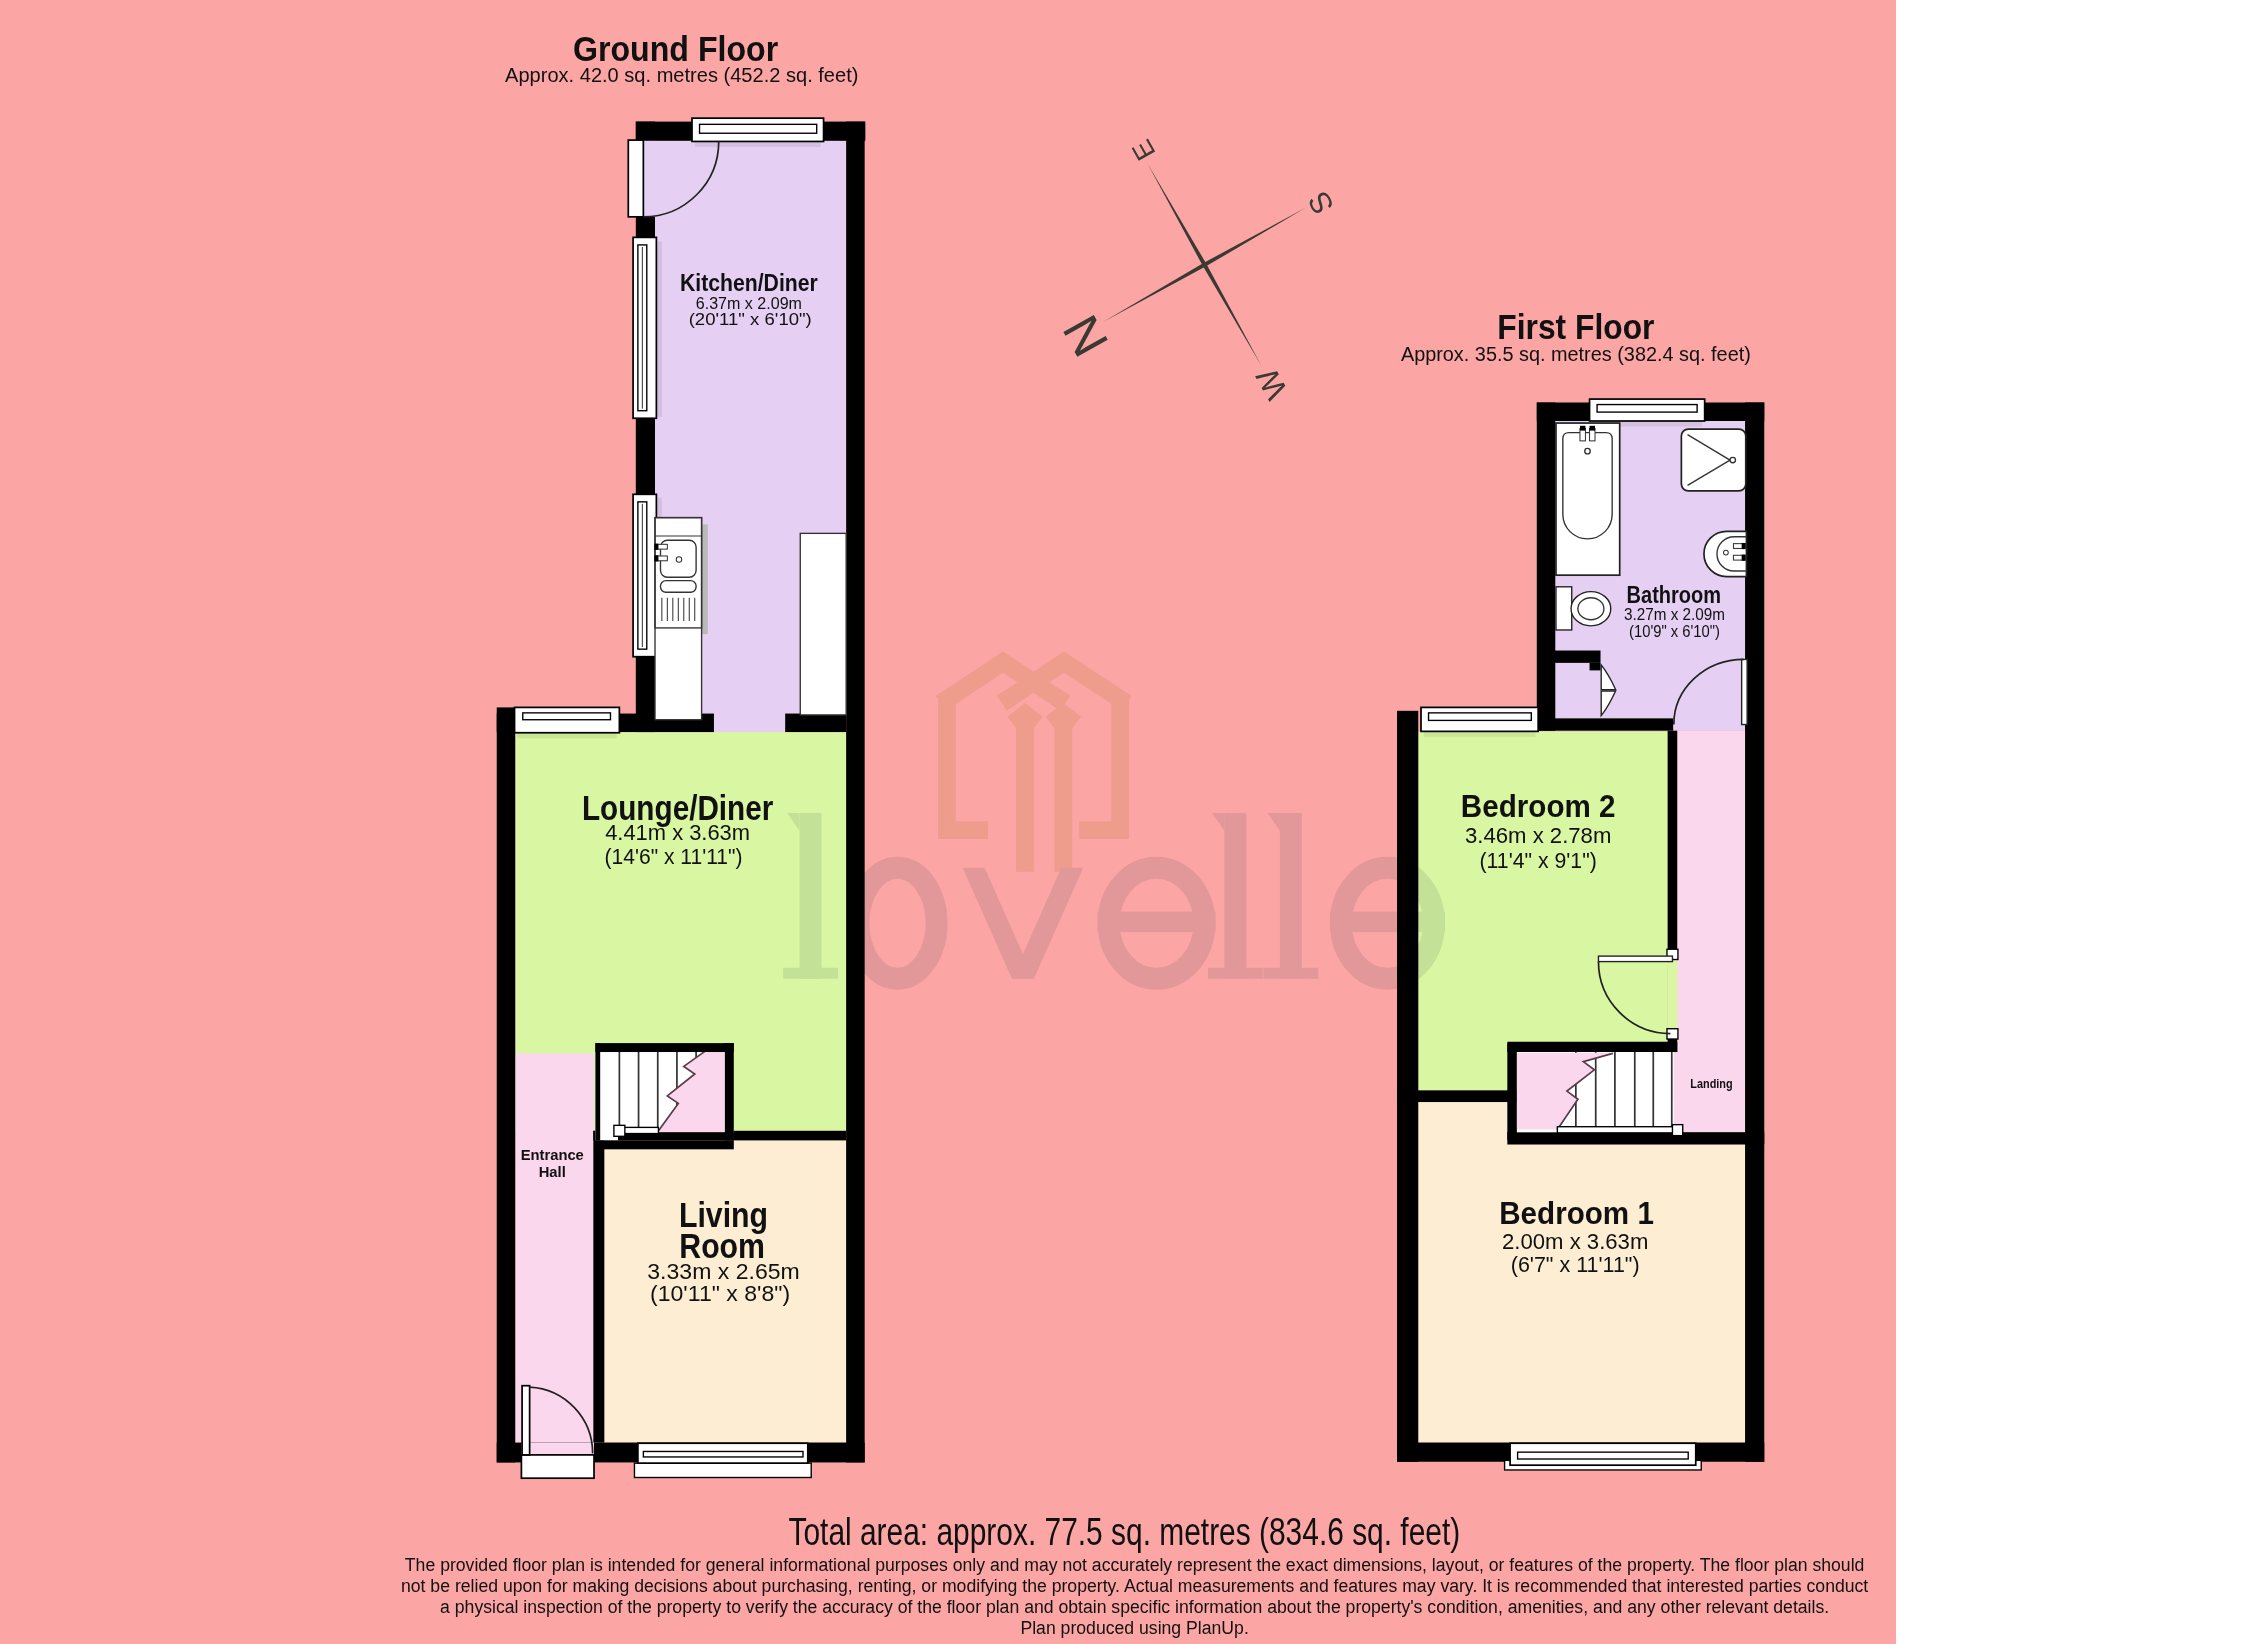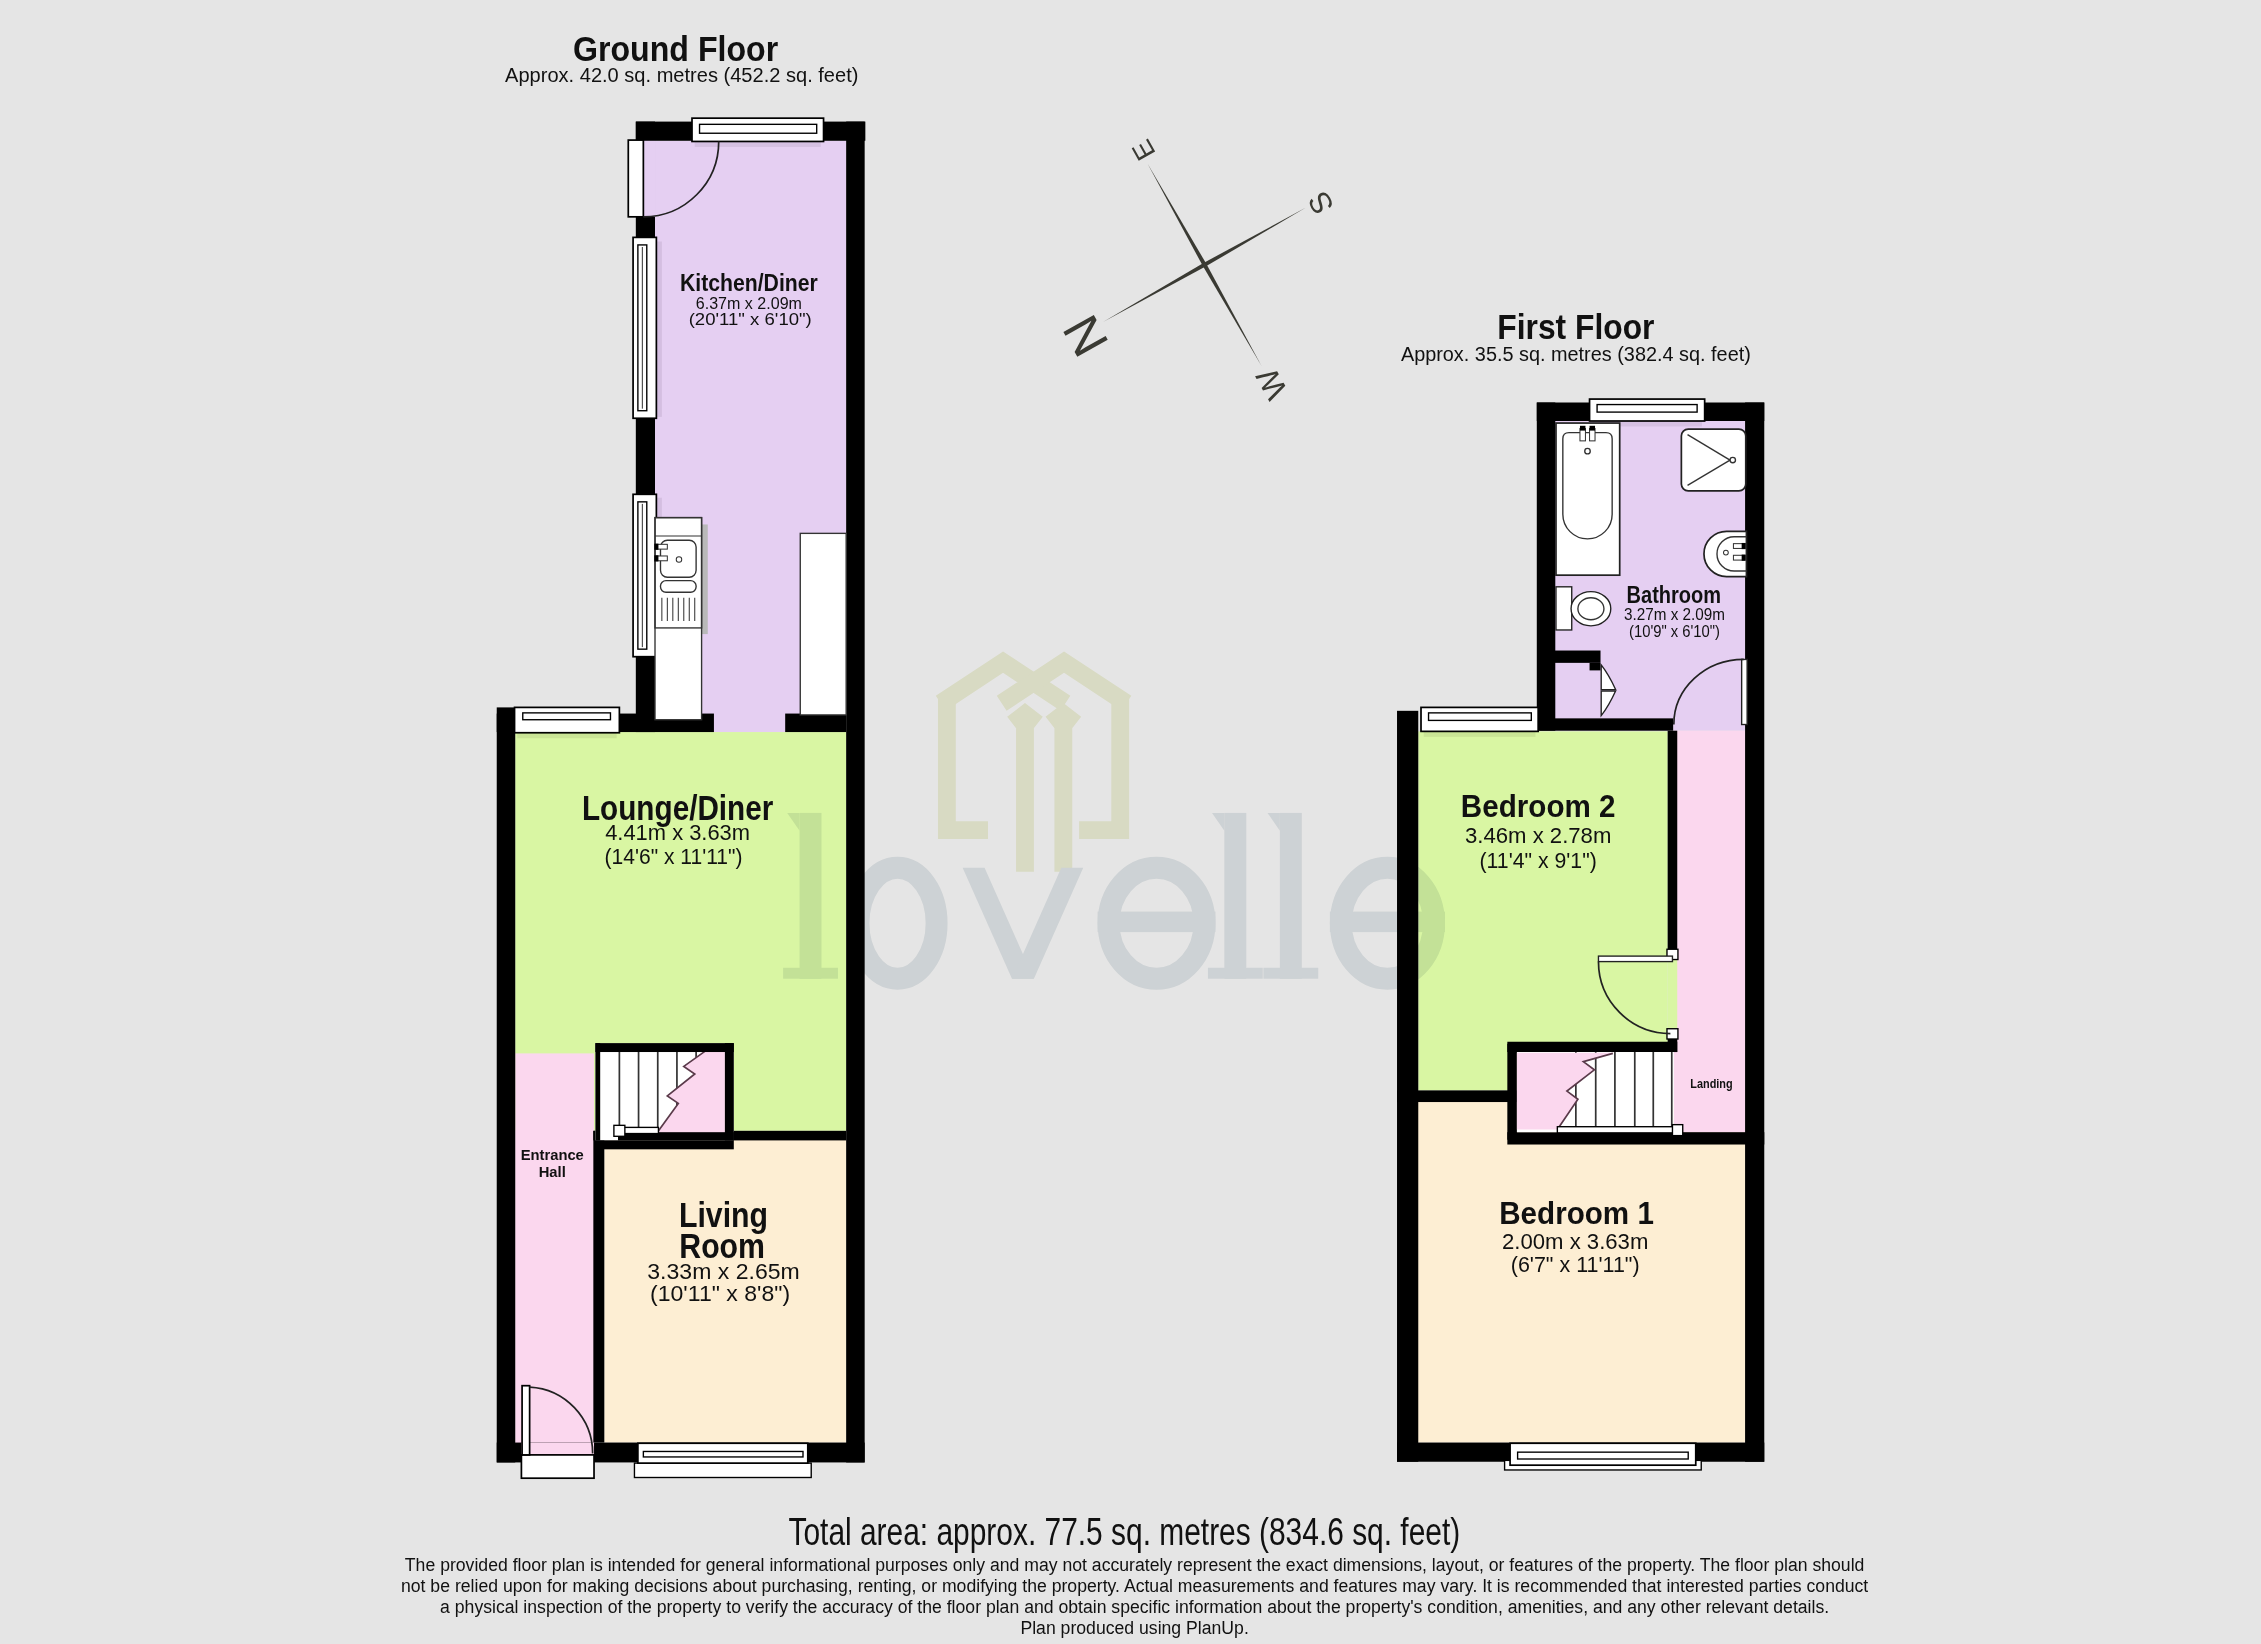--- a/index.html
+++ b/index.html
@@ -1,16 +1,16 @@
 <!DOCTYPE html>
 <html style="font-size:11px"><head>
 <meta charset="utf-8">
 <style>
   html,body{margin:0;padding:0;background:#fff;}
-  #page{position:relative;width:2261px;height:1645px;background:#e5e5e5;overflow:hidden;text-align:center;}
+  #page{position:relative;width:1896px;height:1645px;background:#fca5a5;overflow:hidden;text-align:center;}
   svg{position:absolute;left:0;top:0;}
   .tb{font-family:"Liberation Sans",sans-serif;font-weight:bold;fill:#111;}
   .tr{font-family:"Liberation Sans",sans-serif;fill:#111;}
   .wm{mix-blend-mode:multiply;}
 </style>
 </head>
 <body>
 <div id="page">
 <svg width="2261" height="1645" viewBox="0 0 3300 2400">
 

